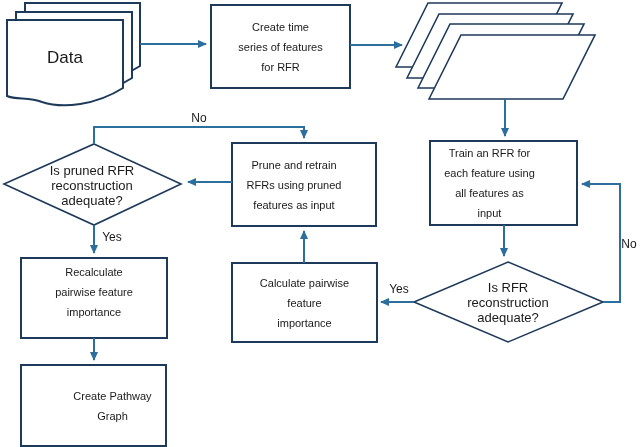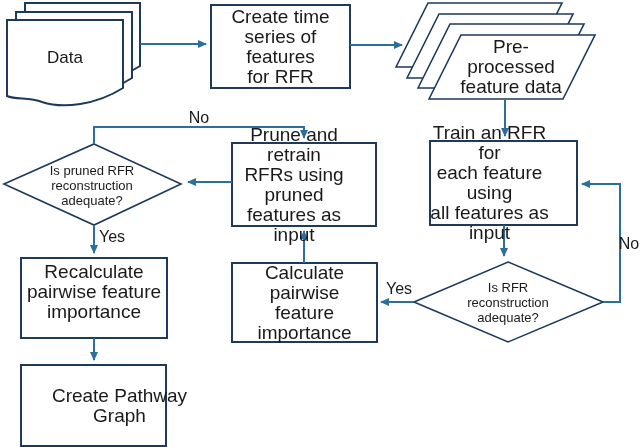--- a/index.html
+++ b/index.html
@@ -20,30 +20,30 @@
   .shape{fill:#ffffff;stroke:var(--c-border);stroke-width:2;stroke-linejoin:miter;}
   .shape.thin{stroke-width:1.6;}
   .arrow{fill:none;stroke:var(--c-arrow);stroke-width:2;}
   .arrowhead{fill:var(--c-arrow);stroke:none;}
   .node-label{
     position:absolute;
     display:flex;align-items:center;justify-content:center;
     text-align:center;
     white-space:pre-line;
     color:var(--c-text);
-    font-size:19px;line-height:20px;
+    font-size:11px;line-height:20px;
     pointer-events:none;
   }
   .node-label.big{font-size:17px;}
   .node-label.diamond{font-size:13px;line-height:15px;}
   .edge-label{
     position:absolute;
     display:flex;align-items:center;justify-content:center;
     color:var(--c-text);
-    font-size:16px;line-height:14px;
+    font-size:12px;line-height:14px;
     pointer-events:none;
   }
 </style>
 </head>
 <body>
 
 <div id="canvas">
 
   <svg id="shapes" width="640" height="447" viewBox="0 0 640 447">
     <defs>
@@ -83,23 +83,20 @@
     <path class="arrow" marker-end="url(#ah)" d="M 94 225 V 253"></path>
     <path class="arrow" marker-end="url(#ah)" d="M 94 338 V 360"></path>
   </svg>
 
   <div class="node-label big" style="left:7px;top:20px;width:116px;height:75px;">Data</div>
 
   <div class="node-label" style="left:211px;top:5px;width:139px;height:83px;">Create time
 series of features
 for RFR</div>
 
-  <div class="node-label" style="left:446px;top:35px;width:130px;height:64px;">Pre-
-processed
-feature data</div>
 
   <div class="node-label" style="left:430px;top:141px;width:119px;height:84px;">Train an RFR for
 each feature using
 all features as
 input</div>
 
   <div class="node-label diamond" style="left:438px;top:272px;width:140px;height:60px;">Is RFR
 reconstruction
 adequate?</div>
 
@@ -112,21 +109,21 @@
 features as input</div>
 
   <div class="node-label diamond" style="left:22px;top:155px;width:140px;height:60px;">Is pruned RFR
 reconstruction
 adequate?</div>
 
   <div class="node-label" style="left:21px;top:258px;width:146px;height:68px;">Recalculate
 pairwise feature
 importance</div>
 
-  <div class="node-label" style="left:36px;top:365px;width:167px;height:81px;">Create Pathway
+  <div class="node-label" style="left:29px;top:365px;width:167px;height:81px;">Create Pathway
 Graph</div>
 
   <div class="edge-label" style="left:179px;top:110px;width:40px;height:15px;">No</div>
 
   <div class="edge-label" style="left:92px;top:229px;width:40px;height:15px;">Yes</div>
 
   <div class="edge-label" style="left:379px;top:281px;width:40px;height:15px;">Yes</div>
 
   <div class="edge-label" style="left:609px;top:236px;width:40px;height:15px;">No</div>
 

